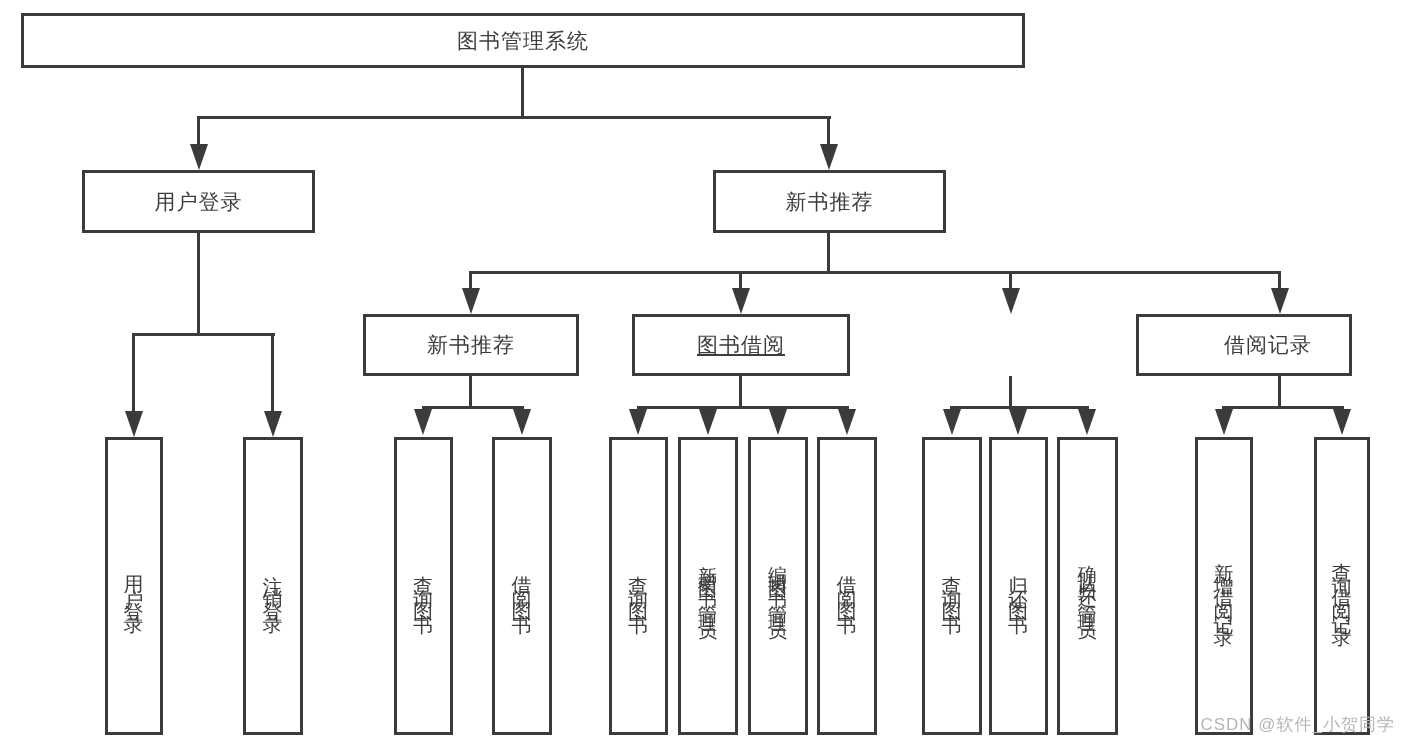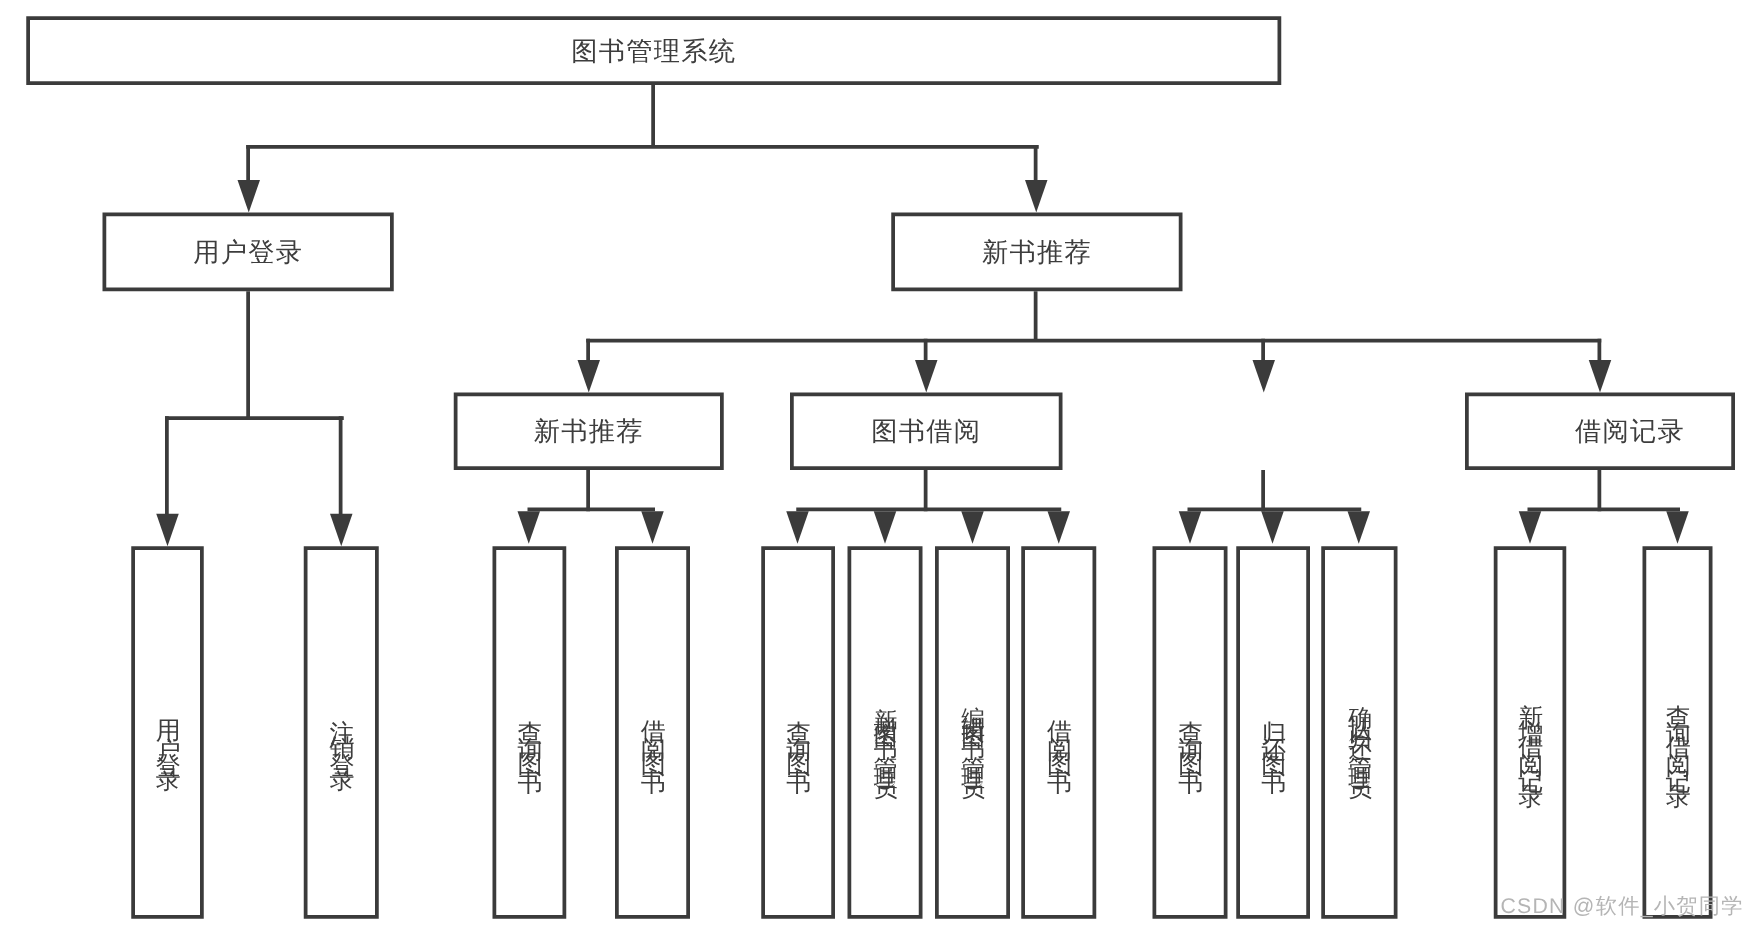--- a/index.html
+++ b/index.html
@@ -96,24 +96,24 @@
   <div class="vline" style="left:739px; top:271px; height:20px;"></div>
   <div class="arrow" style="left:732px; top:288px;"></div>
   <div class="vline" style="left:1009px; top:271px; height:20px;"></div>
   <div class="arrow" style="left:1002px; top:288px;"></div>
   <div class="vline" style="left:1278px; top:271px; height:20px;"></div>
   <div class="arrow" style="left:1271px; top:288px;"></div>
 
   <div class="box" style="left:363px; top:314px; width:216px; height:62px;">
     <span class="hlabel">新书推荐</span>
   </div>
-  <div class="box" style="left:632px; top:314px; width:218px; height:62px;">
+  <div class="box" style="left:632px; top:314px; width:218px; height:62px;text-decoration:underline;">
     <span class="hlabel">图书借阅</span>
   </div>
-  <div class="box" style="left:1172px; top:314px; width:216px; height:62px;padding-left:48px;">
+  <div class="box" style="left:1136px; top:314px; width:216px; height:62px;padding-left:48px;">
     <span class="hlabel">借阅记录</span>
   </div>
 
   <div class="vline" style="left:469px; top:376px; height:33px;"></div>
   <div class="hline" style="left:422px; top:406px; width:102px;"></div>
   <div class="arrow" style="left:414px; top:409px;"></div>
   <div class="arrow" style="left:513px; top:409px;"></div>
 
   <div class="vline" style="left:739px; top:376px; height:33px;"></div>
   <div class="hline" style="left:637px; top:406px; width:212px;"></div>

